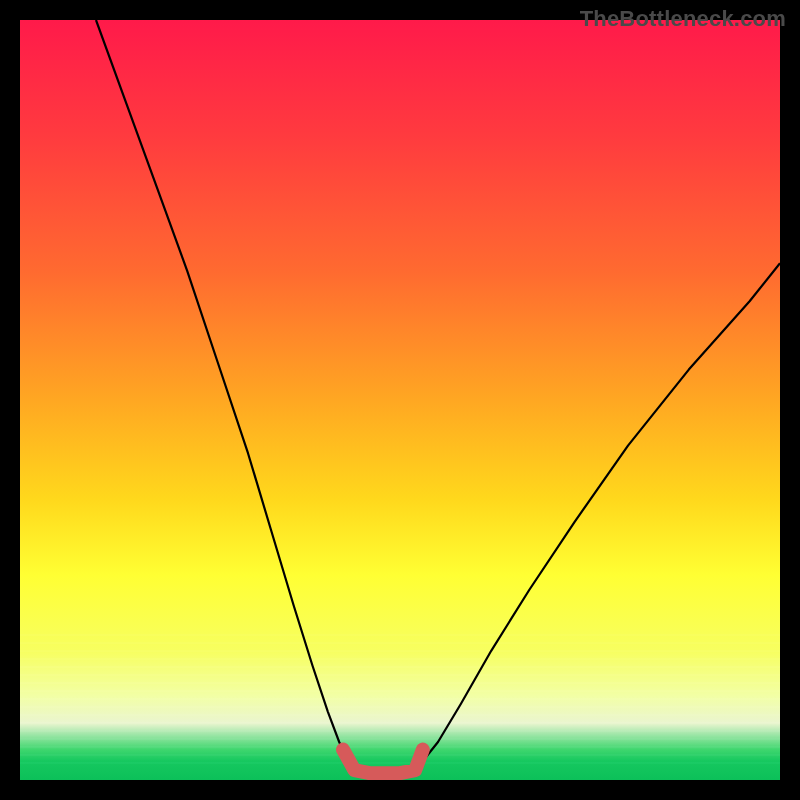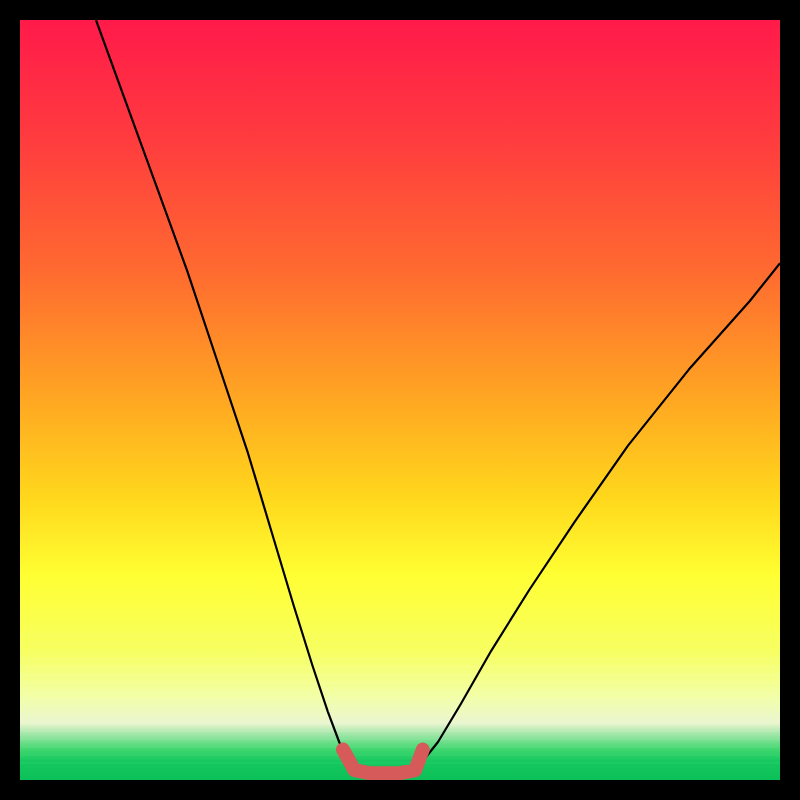--- a/index.html
+++ b/index.html
@@ -74,20 +74,21 @@
   }
   svg.curves {
     position: absolute;
     inset: 0;
   }
 </style>
 </head>
 <body>
 
 <div class="frame">
+  <div class="watermark">TheBottleneck.com</div>
 
   <div class="plot-area">
     <div class="gradient-bg"></div>
     <div class="stripes"></div>
     <svg class="curves" viewBox="0 0 100 100" preserveAspectRatio="none">
         <path d="M10.00,0.00 L14.00,11.00 L18.00,22.00 L22.00,33.00 L26.00,45.00 L30.00,57.00 L33.00,67.00 L36.00,77.00 L38.50,85.00 L40.50,91.00 L42.00,95.00 L43.20,97.50 L44.00,98.80" fill="none" stroke="#000000" stroke-width="0.289" stroke-linecap="butt" stroke-linejoin="round" vector-effect="non-scaling-stroke" style="stroke-width: 2.2px;"></path>
         <path d="M52.00,98.80 L53.00,97.50 L55.00,95.00 L58.00,90.00 L62.00,83.00 L67.00,75.00 L73.00,66.00 L80.00,56.00 L88.00,46.00 L96.00,37.00 L100.00,32.00" fill="none" stroke="#000000" stroke-width="0.289" stroke-linecap="butt" stroke-linejoin="round" vector-effect="non-scaling-stroke" style="stroke-width: 2.2px;"></path>
         <path d="M42.50,96.00 L44.00,98.70 L46.00,99.10 L48.00,99.10 L50.00,99.10 L52.00,98.70 L53.00,96.00" fill="none" stroke="#d65a5a" stroke-width="1.842" stroke-linecap="round" stroke-linejoin="round" vector-effect="non-scaling-stroke" style="stroke-width: 14px;"></path>
       </svg>
   </div>

